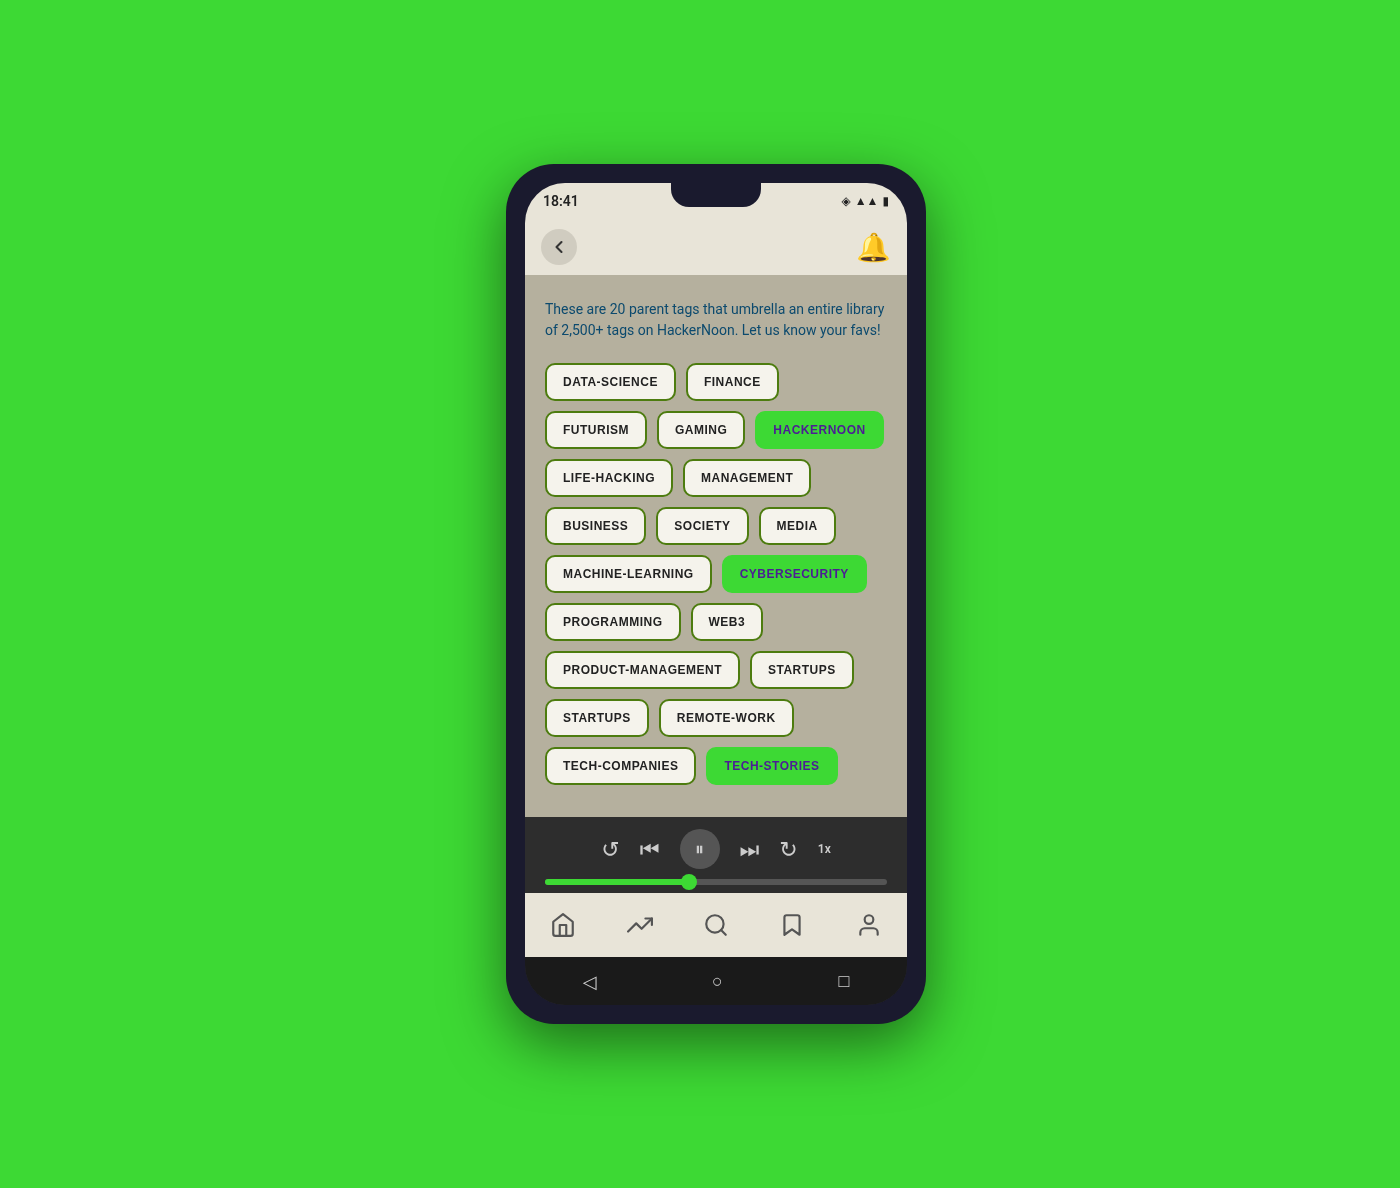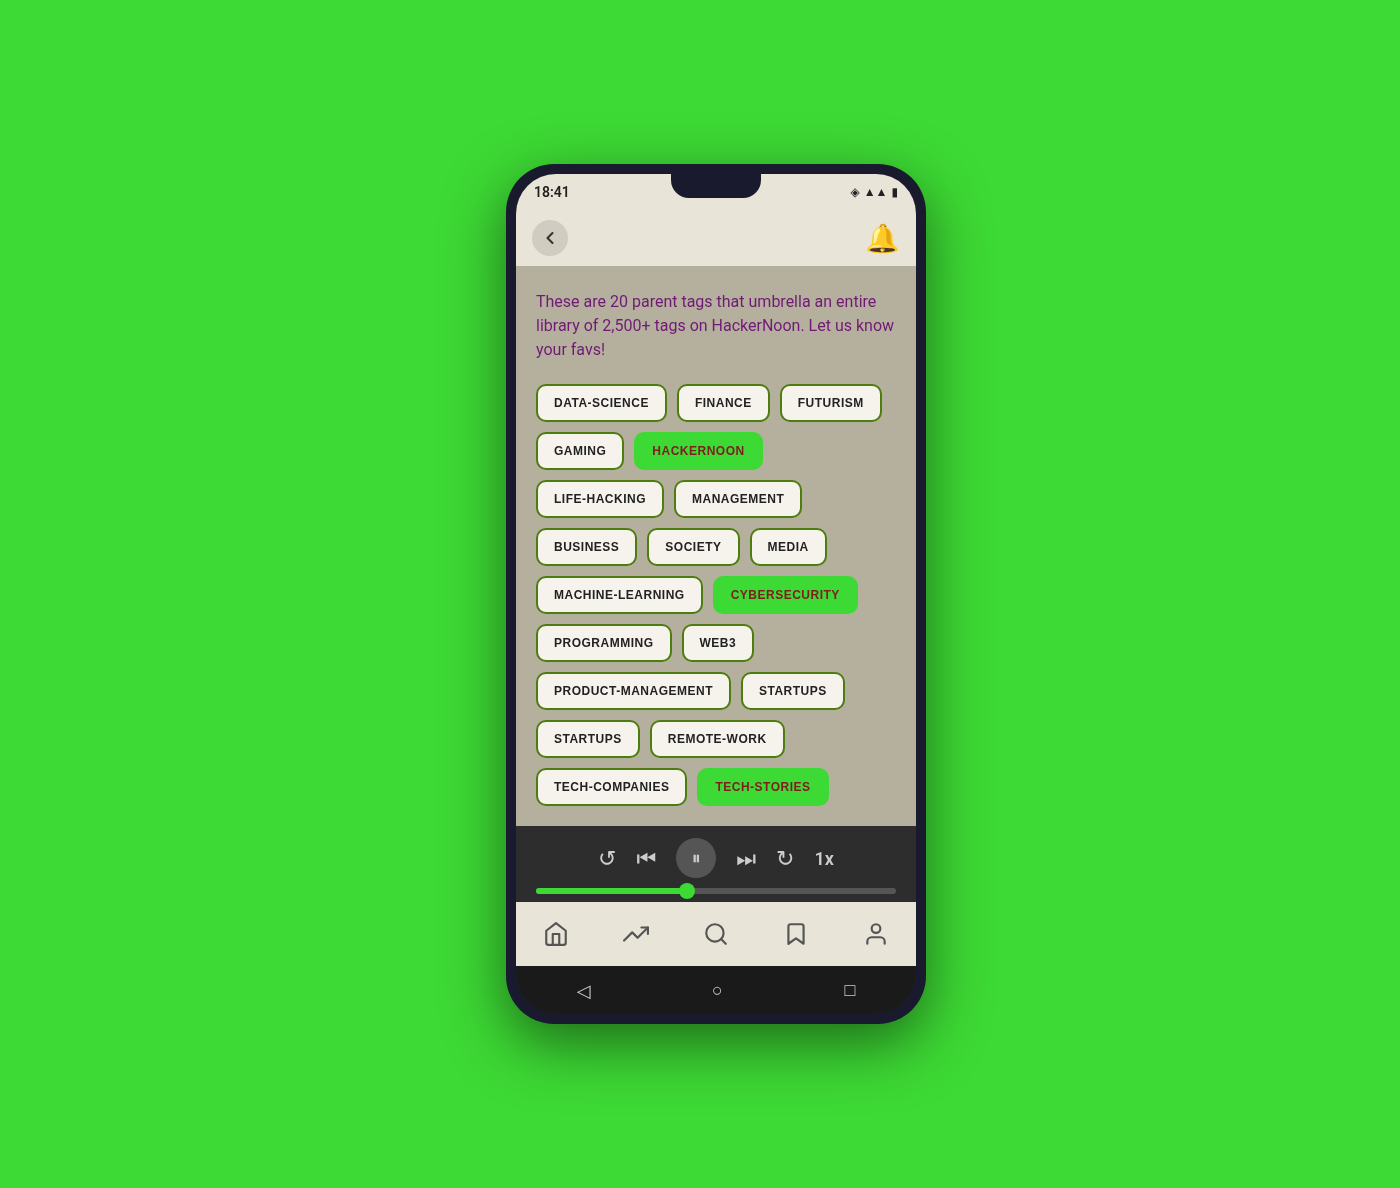--- a/index.html
+++ b/index.html
@@ -12,21 +12,21 @@
       font-family: 'Roboto', Arial, sans-serif;
     }
 
     .phone-outer {
       width: 420px;
       height: 860px;
       background: #1a1a2e;
       border-radius: 48px;
       position: relative;
       box-shadow: 0 20px 60px rgba(0,0,0,0.5);
-      padding: 10px;
+      padding: 19px;
       margin-left: 32px;
     }
 
     .phone-inner {
       width: 100%;
       height: 100%;
       background: #2d2d3a;
       border-radius: 40px;
       overflow: hidden;
       position: relative;
@@ -120,22 +120,22 @@
 
     .page-title {
       font-size: 24px;
       font-weight: 800;
       color: #1a1a1a;
       margin-bottom: 14px;
       line-height: 1.2;
     }
 
     .page-desc {
-      font-size: 16px;
-      color: #701a75;
+      font-size: 14px;
+      color: #0c4a6e;
       margin-bottom: 22px;
       line-height: 1.5;
     }
 
     .tags-container {
       display: flex;
       flex-wrap: wrap;
       gap: 10px;
     }
 
@@ -147,21 +147,21 @@
       font-size: 12px;
       font-weight: 700;
       color: #222;
       cursor: pointer;
       letter-spacing: 0.5px;
     }
 
     .tag-btn.selected {
       background: #3dd934;
       border-color: #3dd934;
-      color: #7f1d1d;
+      color: #4c1d95;
     }
 
     
     .audio-player {
       background: #2d2d2d;
       padding: 12px 20px 8px;
       flex-shrink: 0;
     }
 
     .player-controls {
@@ -184,21 +184,21 @@
     .player-btn.pause-btn {
       width: 40px;
       height: 40px;
       background: #555;
       border-radius: 50%;
       font-size: 18px;
     }
 
     .speed-label {
       color: #ccc;
-      font-size: 18px;
+      font-size: 12px;
       font-weight: 600;
     }
 
     .progress-bar {
       width: 100%;
       height: 6px;
       background: #555;
       border-radius: 3px;
       position: relative;
     }

